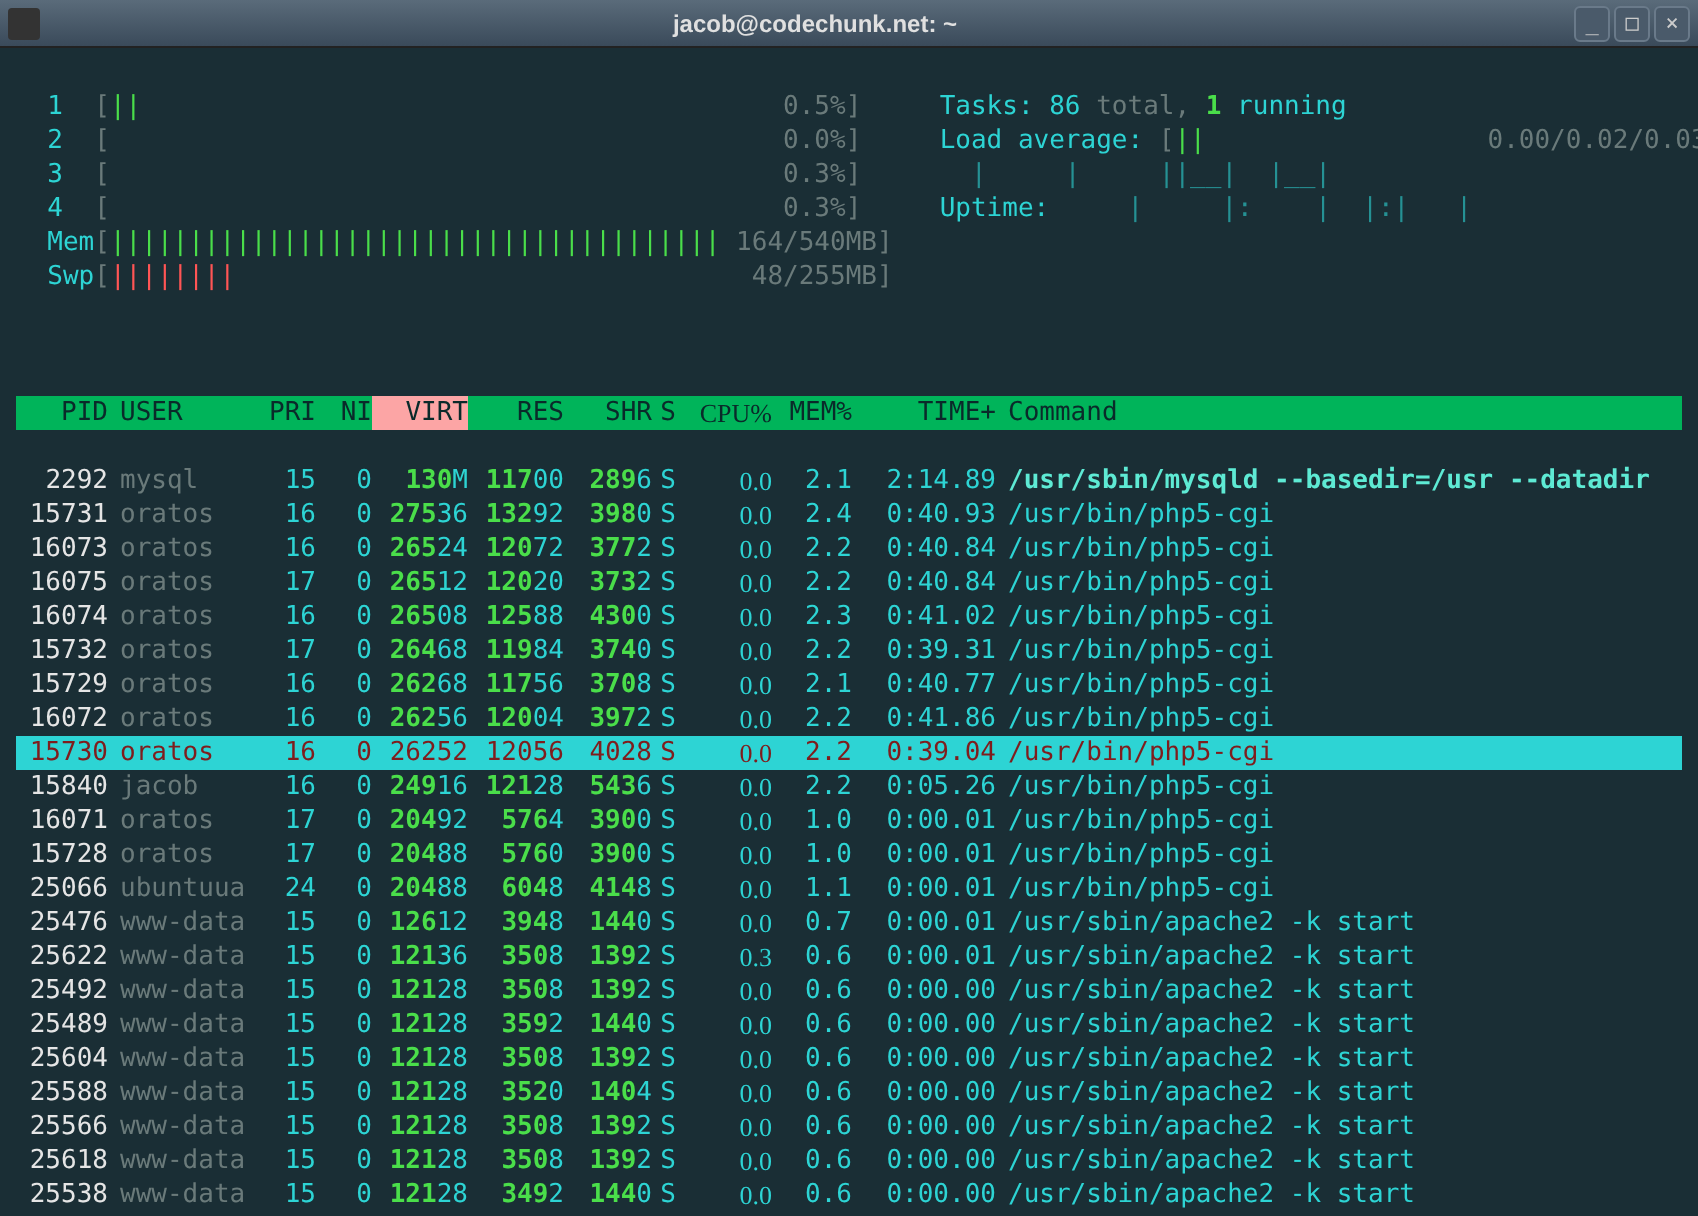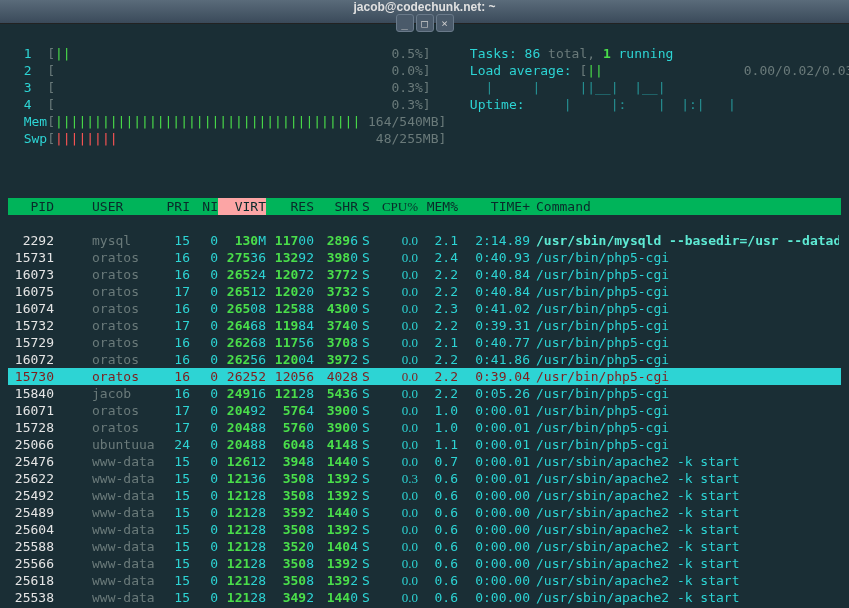--- a/index.html
+++ b/index.html
@@ -11,21 +11,20 @@
   height: 608px;
   overflow: hidden;
 }
 .titlebar {
   background: linear-gradient(#5a6b7a, #3a4a5a);
   height: 24px;
   display: flex;
   align-items: center;
   padding: 0 4px;
   border-bottom: 1px solid #222;
-  flex-direction: column;
 }
 .titlebar-icon {
   width: 16px; height: 16px;
   background: #333;
   border-radius: 2px;
   margin-right: 8px;
 }
 .titlebar-title {
   flex: 1;
   text-align: center;
@@ -73,21 +72,21 @@
 .proc-row {
   display: flex;
   padding: 0 2px;
 }
 .sel-row {
   background: #2dd4d4;
   color: #7f1d1d;
 }
 .col { overflow: hidden; text-overflow: clip; }
 .c-pid { width: 44px; text-align: right; }
-.c-user { width: 72px; padding-left: 6px; margin-left: 32px; }
+.c-user { width: 72px; padding-left: 6px; }
 .c-pri { width: 32px; text-align: right; }
 .c-ni { width: 28px; text-align: right; }
 .c-virt { width: 48px; text-align: right; }
 .c-res { width: 48px; text-align: right; }
 .c-shr { width: 44px; text-align: right; }
 .c-s { width: 16px; text-align: center; }
 .c-cpu { width: 44px; text-align: right; font-family: Liberation Serif, serif; }
 .c-mem { width: 40px; text-align: right; }
 .c-time { width: 72px; text-align: right; }
 .c-cmd { flex: 1; padding-left: 6px; }

